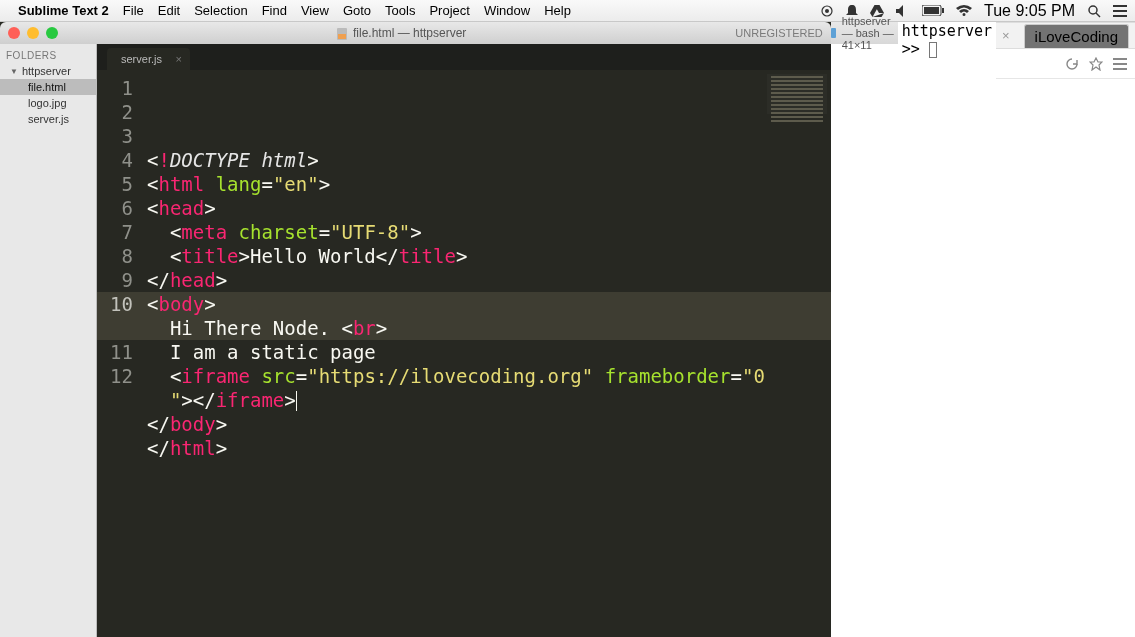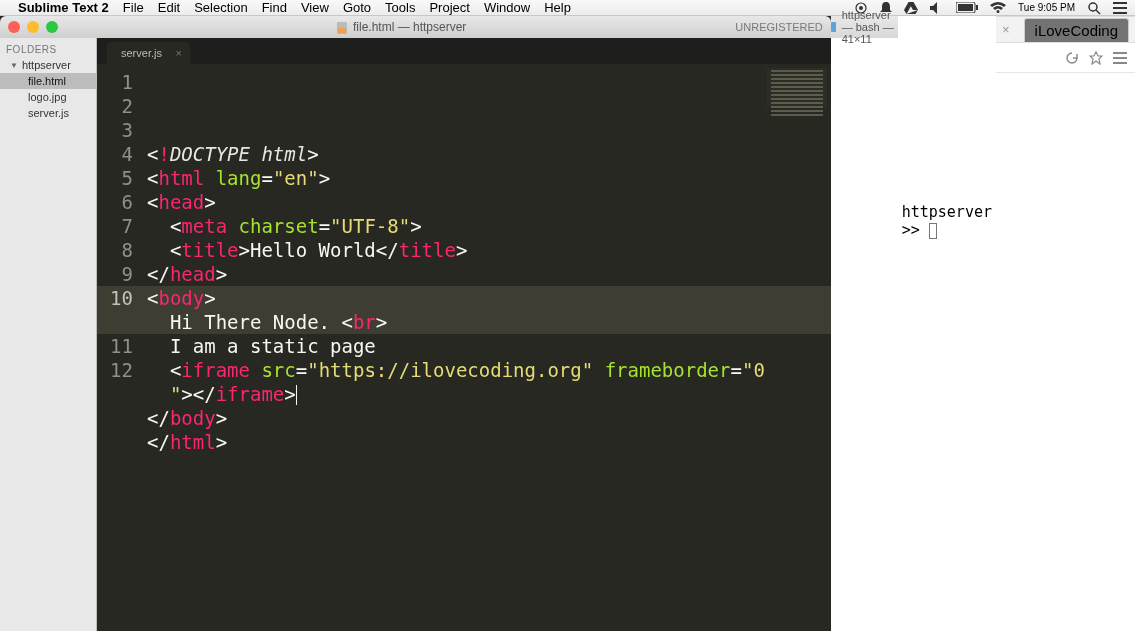--- a/index.html
+++ b/index.html
@@ -1,24 +1,24 @@
 <!DOCTYPE html>
 <html><head>
 <meta charset="utf-8">
 <style>
   * { margin: 0; padding: 0; box-sizing: border-box; }
   body { font-family: -apple-system, "Helvetica Neue", Arial, sans-serif; font-size: 13px; overflow: hidden; width: 1135px; height: 637px; background: #fff; }
 
   
-  .menubar { height: 16px; background: linear-gradient(#f9f9f9,#ececec); border-bottom: 1px solid #c8c8c8; display: flex; align-items: center; padding: 0 8px; font-size: 13px; color: #000; }
+  .menubar { height: 22px; background: linear-gradient(#f9f9f9,#ececec); border-bottom: 1px solid #c8c8c8; display: flex; align-items: center; padding: 0 8px; font-size: 13px; color: #000; }
   .menubar .apple { font-size: 14px; margin-right: 10px; }
   .menubar .appname { font-weight: 600; margin-right: 14px; }
   .menubar .menu-item { margin-right: 14px; cursor: default; }
   .menubar .spacer { flex: 1; }
-  .menubar .right-item { margin-left: 12px; font-size: 10px; display: inline-flex; align-items: center; }
+  .menubar .right-item { margin-left: 12px; font-size: 16px; display: inline-flex; align-items: center; }
   .menubar svg { display: block; }
 
   
   .content { display: flex; height: 615px; }
 
   
   .sublime { width: 850px; height: 615px; background: #272822; display: flex; flex-direction: column; position: relative; }
   .titlebar { height: 22px; background: linear-gradient(#e8e8e8,#cfcfcf); display: flex; align-items: center; padding: 0 8px; font-size: 12px; color: #444; border-top-left-radius: 6px; border-top-right-radius: 6px; }
   .traffic { display: flex; gap: 7px; margin-right: 10px; }
   .traffic span { width: 12px; height: 12px; border-radius: 50%; display: inline-block; }
@@ -60,21 +60,21 @@
   .minimap div { height: 2px; margin: 2px 4px; background: #75715e; }
 
   .statusbar { height: 20px; background: #e8e8e8; border-top: 1px solid #bcbcbc; display: flex; align-items: center; font-size: 11px; color: #555; padding: 0 8px; }
   .statusbar .spacer { flex: 1; }
   .statusbar .seg { margin-left: 20px; }
 
   
   .rightcol { flex: 1; display: flex; flex-direction: row; background: #fff; }
   .term-title { height: 22px; background: linear-gradient(#e8e8e8,#d8d8d8); display: flex; align-items: center; justify-content: center; font-size: 11px; color: #555; gap: 6px; }
   .term-title .folder-icon { width: 12px; height: 10px; background: #5ea1d6; border-radius: 1px; display: inline-block; }
-  .term-body { height: 227px; background: #fff; font-family: "Menlo","Consolas",monospace; font-size: 15px; padding: 0 4px; display: flex; align-items: flex-end; }
+  .term-body { height: 227px; background: #fff; font-family: "Menlo","Consolas",monospace; font-size: 15px; padding: 0 4px; display: flex; align-items: flex-start; }
   .term-body .prompt { padding-bottom: 4px; }
   .term-cursor { display: inline-block; width: 8px; height: 16px; border: 1px solid #777; vertical-align: text-bottom; }
 
   .browser { flex: 1; background: #fff; display: flex; flex-direction: column; border-top: 1px solid #ddd; }
   .browser .tabs { height: 26px; background: #f2f2f2; display: flex; align-items: center; padding: 0 6px; gap: 8px; border-bottom: 1px solid #ddd; }
   .browser .btab { background: #737373; border: 1px solid #ccc; border-bottom: none; padding: 3px 10px; font-size: 15px; border-top-left-radius: 3px; border-top-right-radius: 3px; margin-left: auto; }
   .browser .closewin { color: #999; font-size: 13px; margin-left: auto; margin-right: 6px; }
   .browser .toolbar { height: 30px; display: flex; align-items: center; justify-content: flex-end; gap: 10px; padding: 0 8px; border-bottom: 1px solid #e6e6e6; color: #888; }
   .browser .toolbar svg { display: block; }
   .browser .page { flex: 1; background: #fff; }

